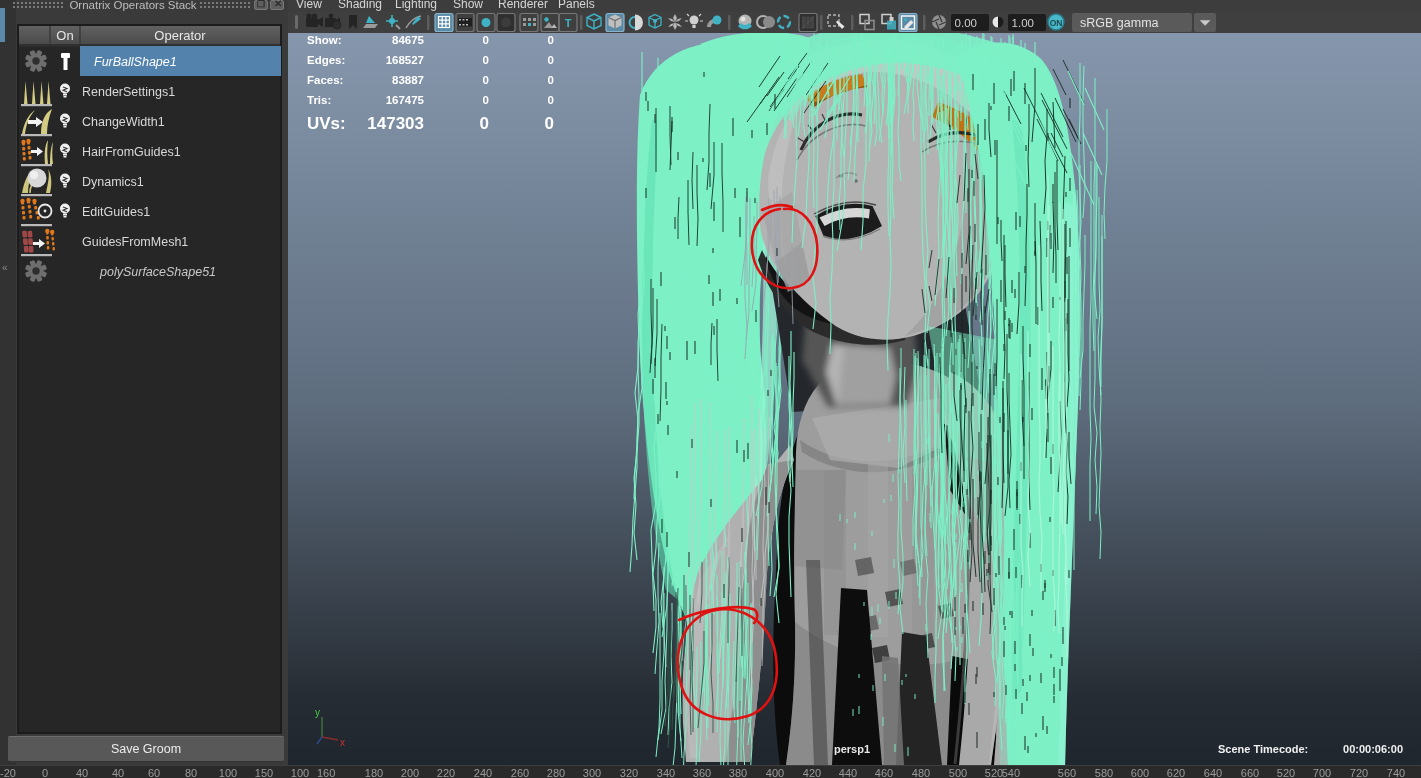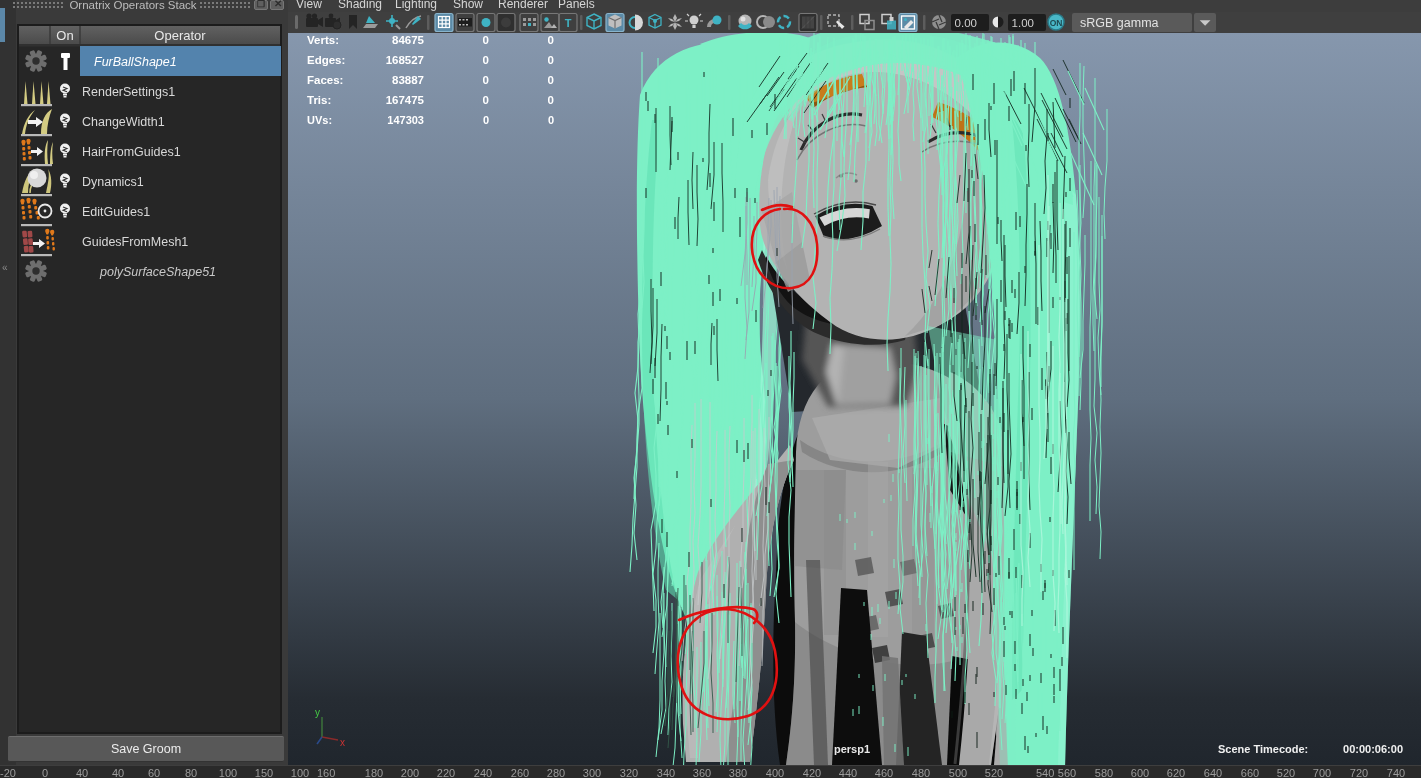--- a/index.html
+++ b/index.html
@@ -1146,25 +1146,25 @@
 <path d="M322,737 L338,740" stroke="#8a2a2a" stroke-width="1.6"></path>
 <path d="M322,737 L317,744" stroke="#2a4a8a" stroke-width="1.6"></path>
 <text x="315" y="716" fill="#44cc44" font-size="10">y</text>
 <text x="340" y="746" fill="#cc3333" font-size="10">x</text>
 <text x="852" y="753" fill="#e8e8e8" font-size="11" font-weight="bold" text-anchor="middle">persp1</text>
 <text x="1218" y="753" fill="#f0f0f0" font-size="11" font-weight="bold">Scene Timecode:</text>
 <text x="1403" y="753" fill="#f0f0f0" font-size="11" font-weight="bold" text-anchor="end">00:00:06:00</text>
 </g>
 
 </svg>
-<div style="position:absolute;left:307px;top:34px;width:260px;color:#fff;font-weight:bold;font-size:11.5px"><span>Verts:</span><span style="position:absolute;left:0;width:117px;text-align:right">84675</span><span style="position:absolute;left:120px;width:62px;text-align:right">0</span><span style="position:absolute;left:185px;width:62px;text-align:right">0</span></div>
+<div style="position:absolute;left:307px;top:34px;width:260px;color:#fff;font-weight:bold;font-size:11.5px"><span>Show:</span><span style="position:absolute;left:0;width:117px;text-align:right">84675</span><span style="position:absolute;left:120px;width:62px;text-align:right">0</span><span style="position:absolute;left:185px;width:62px;text-align:right">0</span></div>
 <div style="position:absolute;left:307px;top:54px;width:260px;color:#fff;font-weight:bold;font-size:11.5px"><span>Edges:</span><span style="position:absolute;left:0;width:117px;text-align:right">168527</span><span style="position:absolute;left:120px;width:62px;text-align:right">0</span><span style="position:absolute;left:185px;width:62px;text-align:right">0</span></div>
 <div style="position:absolute;left:307px;top:74px;width:260px;color:#fff;font-weight:bold;font-size:11.5px"><span>Faces:</span><span style="position:absolute;left:0;width:117px;text-align:right">83887</span><span style="position:absolute;left:120px;width:62px;text-align:right">0</span><span style="position:absolute;left:185px;width:62px;text-align:right">0</span></div>
 <div style="position:absolute;left:307px;top:94px;width:260px;color:#fff;font-weight:bold;font-size:11.5px"><span>Tris:</span><span style="position:absolute;left:0;width:117px;text-align:right">167475</span><span style="position:absolute;left:120px;width:62px;text-align:right">0</span><span style="position:absolute;left:185px;width:62px;text-align:right">0</span></div>
-<div style="position:absolute;left:307px;top:114px;width:260px;color:#fff;font-weight:bold;font-size:11px"><span>UVs:</span><span style="position:absolute;left:0;width:117px;text-align:right">147303</span><span style="position:absolute;left:120px;width:62px;text-align:right">0</span><span style="position:absolute;left:185px;width:62px;text-align:right">0</span></div>
+<div style="position:absolute;left:307px;top:114px;width:260px;color:#fff;font-weight:bold;font-size:17px"><span>UVs:</span><span style="position:absolute;left:0;width:117px;text-align:right">147303</span><span style="position:absolute;left:120px;width:62px;text-align:right">0</span><span style="position:absolute;left:185px;width:62px;text-align:right">0</span></div>
 
 <div style="position:absolute;left:0;top:0;width:288px;height:765px;background:#3a3a3a"></div>
 <div style="position:absolute;left:0;top:0;width:16px;height:765px;background:#323232"></div>
 <div style="position:absolute;left:0;top:8px;width:5px;height:34px;background:#5b87a8"></div>
 <div style="position:absolute;left:2px;top:262px;color:#8a8a8a;font-size:10px">«</div>
 <div style="position:absolute;left:12px;top:1px;width:52px;height:8px;background-image:radial-gradient(#7a7a7a 0.8px, transparent 0.9px);background-size:4px 4px"></div>
 <div style="position:absolute;left:199px;top:1px;width:52px;height:8px;background-image:radial-gradient(#7a7a7a 0.8px, transparent 0.9px);background-size:4px 4px"></div>
 <div style="position:absolute;left:66px;top:-1px;width:134px;text-align:center;color:#bdbdbd;font-size:11.5px">Ornatrix Operators Stack</div>
 <div style="position:absolute;left:254px;top:0;width:14px;height:10px;background:#5f5f5f;border-radius:2px;border:1px solid #777;box-sizing:border-box"></div>
 <div style="position:absolute;left:270px;top:0;width:14px;height:10px;background:#5f5f5f;border-radius:2px;border:1px solid #777;box-sizing:border-box"></div>
@@ -1328,21 +1328,21 @@
     <span style="position:absolute;left:646px;top:1px;width:40px;text-align:center">340</span>
     <span style="position:absolute;left:682px;top:1px;width:40px;text-align:center">360</span>
     <span style="position:absolute;left:718px;top:1px;width:40px;text-align:center">380</span>
     <span style="position:absolute;left:755px;top:1px;width:40px;text-align:center">400</span>
     <span style="position:absolute;left:792px;top:1px;width:40px;text-align:center">420</span>
     <span style="position:absolute;left:828px;top:1px;width:40px;text-align:center">440</span>
     <span style="position:absolute;left:864px;top:1px;width:40px;text-align:center">460</span>
     <span style="position:absolute;left:901px;top:1px;width:40px;text-align:center">480</span>
     <span style="position:absolute;left:938px;top:1px;width:40px;text-align:center">500</span>
     <span style="position:absolute;left:974px;top:1px;width:40px;text-align:center">520</span>
-    <span style="position:absolute;left:1036px;top:1px;width:40px;text-align:left">540</span>
+    <span style="position:absolute;left:980px;top:1px;width:40px;text-align:right">540</span>
     <span style="position:absolute;left:1047px;top:1px;width:40px;text-align:center">560</span>
     <span style="position:absolute;left:1084px;top:1px;width:40px;text-align:center">580</span>
     <span style="position:absolute;left:1120px;top:1px;width:40px;text-align:center">600</span>
     <span style="position:absolute;left:1156px;top:1px;width:40px;text-align:center">620</span>
     <span style="position:absolute;left:1193px;top:1px;width:40px;text-align:center">640</span>
     <span style="position:absolute;left:1230px;top:1px;width:40px;text-align:center">660</span>
     <span style="position:absolute;left:1266px;top:1px;width:40px;text-align:center">520</span>
     <span style="position:absolute;left:1302px;top:1px;width:40px;text-align:center">700</span>
     <span style="position:absolute;left:1339px;top:1px;width:40px;text-align:center">720</span>
     <span style="position:absolute;left:1376px;top:1px;width:40px;text-align:center">740</span>

